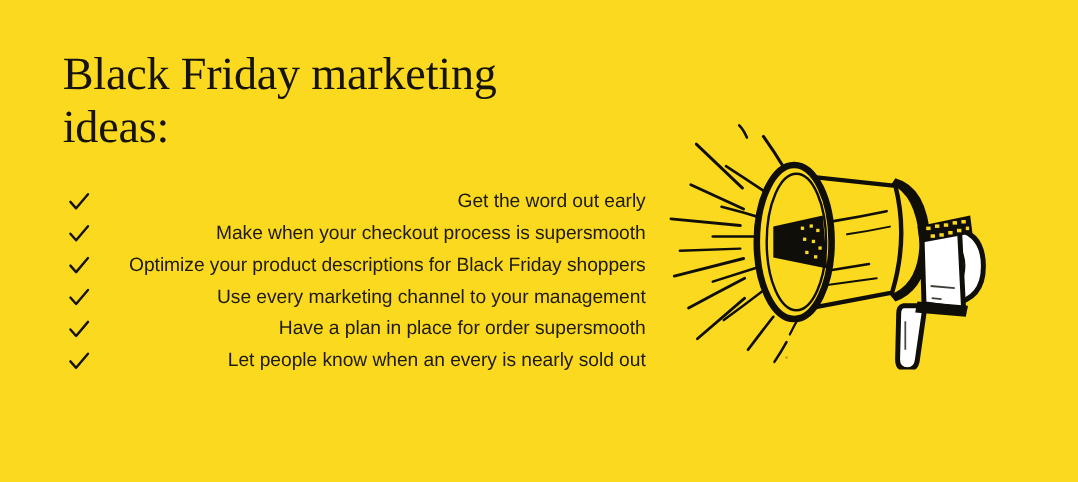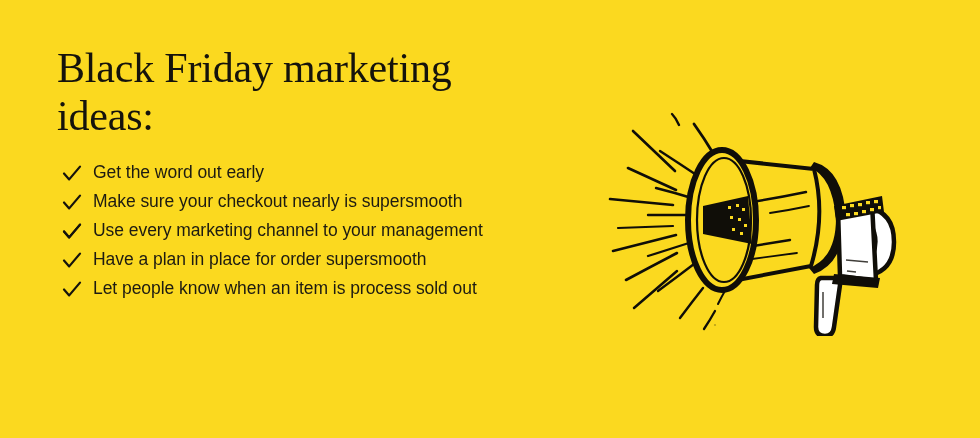--- a/index.html
+++ b/index.html
@@ -27,21 +27,22 @@
     font-size:42px;
     line-height:48px;
     color:#15130c;
     letter-spacing:-0.2px;
     font-weight:400;
     white-space:pre-line;
   }
 
   .checklist {
     list-style:none;
-    margin-top:18px;
+    margin-top:28px;
+    text-align:right;
   }
   .check-item {
     position:relative;
     padding-left:36px;
     color:#1d1b12;
     font-size:17.5px;
     line-height:29px;
     letter-spacing:-0.05px;
     margin-bottom:0px;
   }
@@ -83,29 +84,30 @@
         </span>
         <span>Get the word out early</span>
       </li>
 
       <li class="check-item">
         <span class="check-icon">
           <svg width="20" height="29" viewBox="0 0 20 29">
             <path d="M2 15.5 L7.2 21.4 L18 8.6" fill="none" stroke="#15130c" stroke-width="2.2" stroke-linecap="round" stroke-linejoin="round"></path>
           </svg>
         </span>
-        <span>Make sure your checkout nearly is supersmooth</span>
-      </li>
-
-      <li class="check-item">
-        <span class="check-icon">
-          <svg width="20" height="29" viewBox="0 0 20 29">
-            <path d="M2 15.5 L7.2 21.4 L18 8.6" fill="none" stroke="#15130c" stroke-width="2.2" stroke-linecap="round" stroke-linejoin="round"></path>
-          </svg>
-        </span>
+        <span>Make when your checkout process is supersmooth</span>
+      </li>
+
+      <li class="check-item">
+        <span class="check-icon">
+          <svg width="20" height="29" viewBox="0 0 20 29">
+            <path d="M2 15.5 L7.2 21.4 L18 8.6" fill="none" stroke="#15130c" stroke-width="2.2" stroke-linecap="round" stroke-linejoin="round"></path>
+          </svg>
+        </span>
+        <span>Optimize your product descriptions for Black Friday shoppers</span>
       </li>
 
       <li class="check-item">
         <span class="check-icon">
           <svg width="20" height="29" viewBox="0 0 20 29">
             <path d="M2 15.5 L7.2 21.4 L18 8.6" fill="none" stroke="#15130c" stroke-width="2.2" stroke-linecap="round" stroke-linejoin="round"></path>
           </svg>
         </span>
         <span>Use every marketing channel to your management</span>
       </li>
@@ -118,21 +120,21 @@
         </span>
         <span>Have a plan in place for order supersmooth</span>
       </li>
 
       <li class="check-item">
         <span class="check-icon">
           <svg width="20" height="29" viewBox="0 0 20 29">
             <path d="M2 15.5 L7.2 21.4 L18 8.6" fill="none" stroke="#15130c" stroke-width="2.2" stroke-linecap="round" stroke-linejoin="round"></path>
           </svg>
         </span>
-        <span>Let people know when an item is process sold out</span>
+        <span>Let people know when an every is nearly sold out</span>
       </li>
 
     </ul>
   </div>
 
   <div class="illus">
     <svg width="330" height="240" viewBox="0 0 330 240">
 
       <g stroke="#100E08" stroke-linecap="round" fill="none">
         <path d="M72 18 Q76 22 79 29" stroke-width="2.4"></path>

